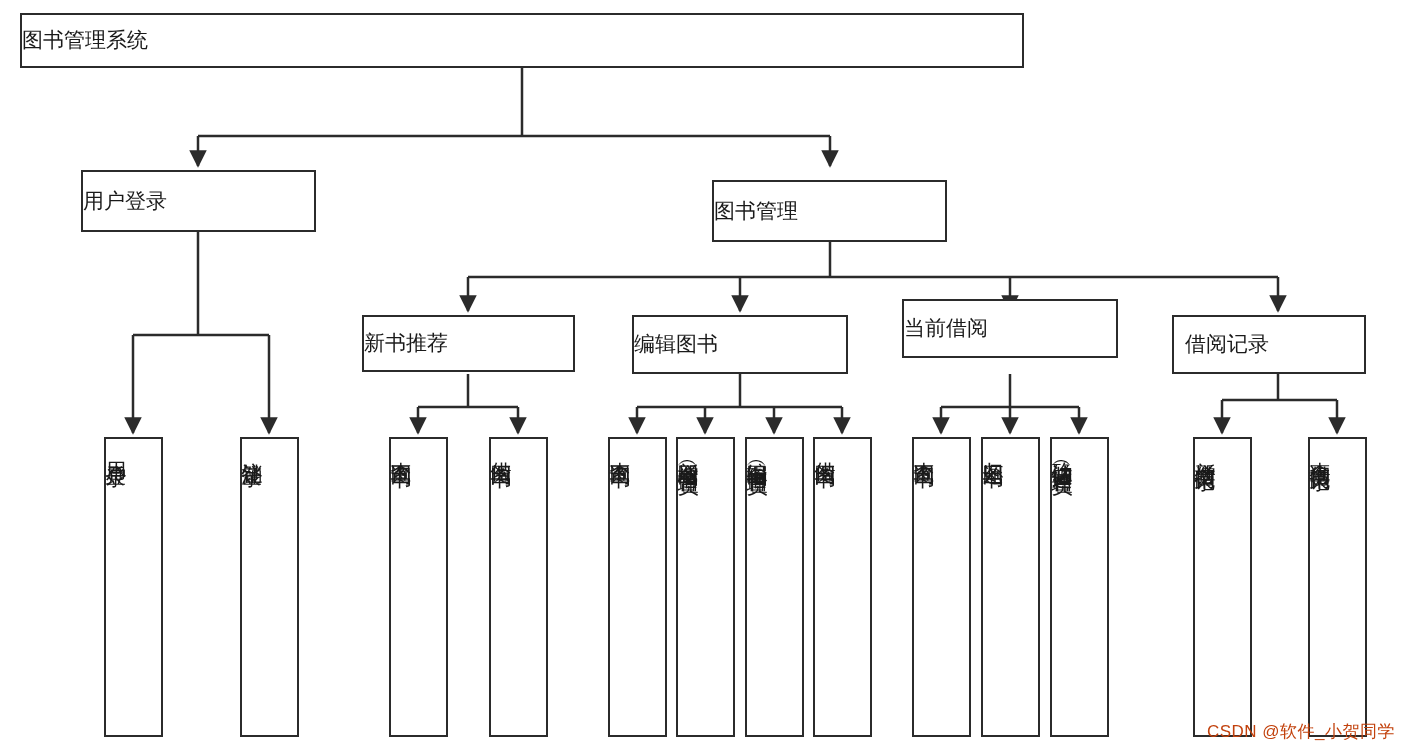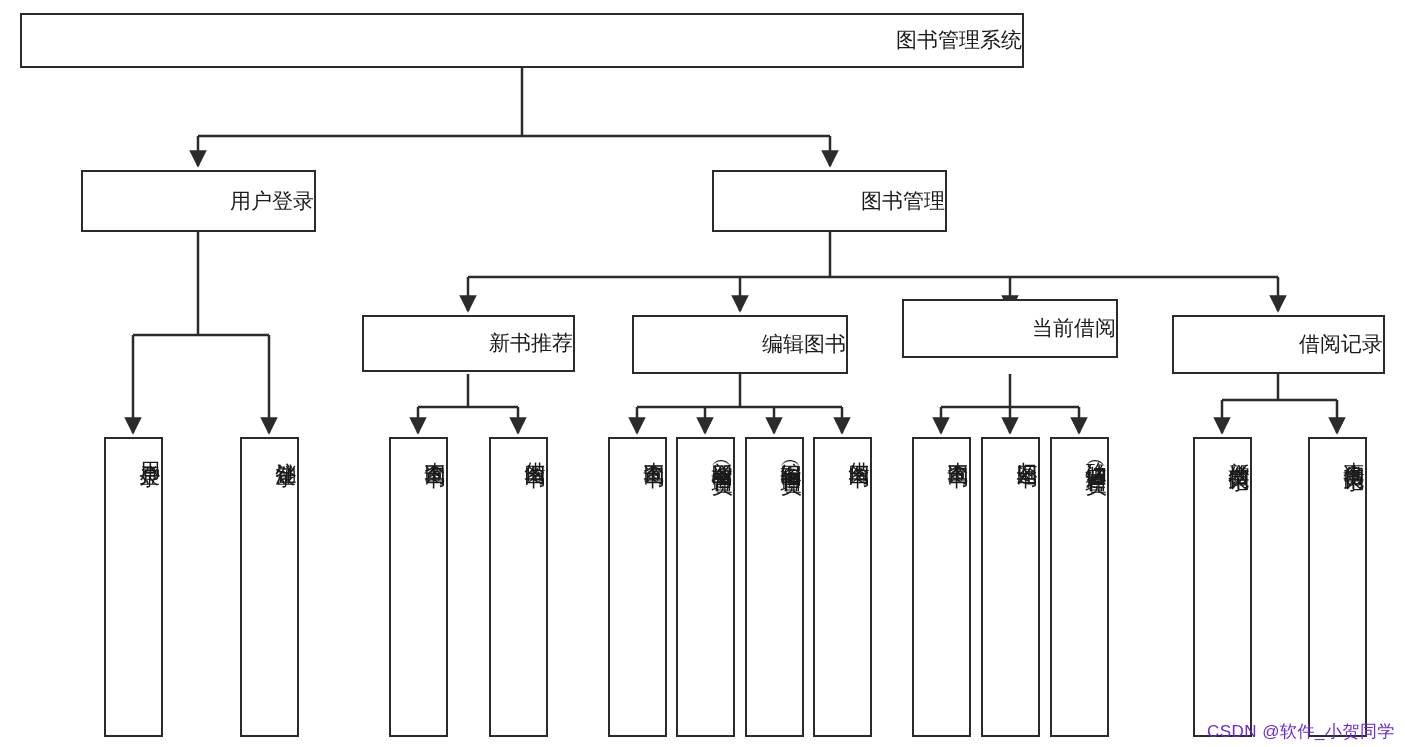--- a/index.html
+++ b/index.html
@@ -25,21 +25,21 @@
     width: 1405px;
     height: 747px;
   }
   .node {
     position: absolute;
     box-sizing: border-box;
     background: #ffffff;
     border: 2px solid #2b2b2b;
     display: flex;
     align-items: center;
-    justify-content: flex-end;
+    justify-content: flex-start;
     color: #1a1a1a;
   }
   .node .node-label {
     display: block;
     text-align: center;
     line-height: 1.18;
   }
   .node-root .node-label,
   .node-mid .node-label {
     font-size: 21px;
@@ -54,21 +54,21 @@
     font-size: 21px;
     letter-spacing: 2px;
     line-height: 1;
     white-space: nowrap;
   }
   #watermark {
     position: absolute;
     right: 10px;
     bottom: 4px;
     font-size: 17px;
-    color: #6d28d9;
+    color: #c2410c;
     letter-spacing: 0.5px;
     white-space: nowrap;
     pointer-events: none;
   }
 </style>
 </head>
 <body>
 
 <div id="diagram-root">
 
@@ -123,34 +123,34 @@
     </g>
   </svg>
 
   <div class="node node-root" style="left:20px; top:13px; width:1004px; height:55px;">
     <span class="node-label">图书管理系统</span>
   </div>
 
   <div class="node node-mid" style="left:81px; top:170px; width:235px; height:62px;">
     <span class="node-label">用户登录</span>
   </div>
-  <div class="node node-mid" style="left:712px; top:170px; width:235px; height:62px;">
+  <div class="node node-mid" style="left:712px; top:180px; width:235px; height:62px;">
     <span class="node-label">图书管理</span>
   </div>
 
   <div class="node node-mid" style="left:362px; top:315px; width:213px; height:57px;">
     <span class="node-label">新书推荐</span>
   </div>
   <div class="node node-mid" style="left:632px; top:315px; width:216px; height:59px;">
     <span class="node-label">编辑图书</span>
   </div>
   <div class="node node-mid" style="left:902px; top:299px; width:216px; height:59px;">
     <span class="node-label">当前借阅</span>
   </div>
-  <div class="node node-mid" style="left:1172px; top:315px; width:213px; height:59px;">
+  <div class="node node-mid" style="left:1172px; top:315px; width:194px; height:59px;padding-left:11px;">
     <span class="node-label">借阅记录</span>
   </div>
 
   <div class="node node-leaf" style="left:104px; top:437px; width:59px; height:300px;">
     <span class="node-label">用户登录</span>
   </div>
   <div class="node node-leaf" style="left:240px; top:437px; width:59px; height:300px;">
     <span class="node-label">注销登录</span>
   </div>
 

